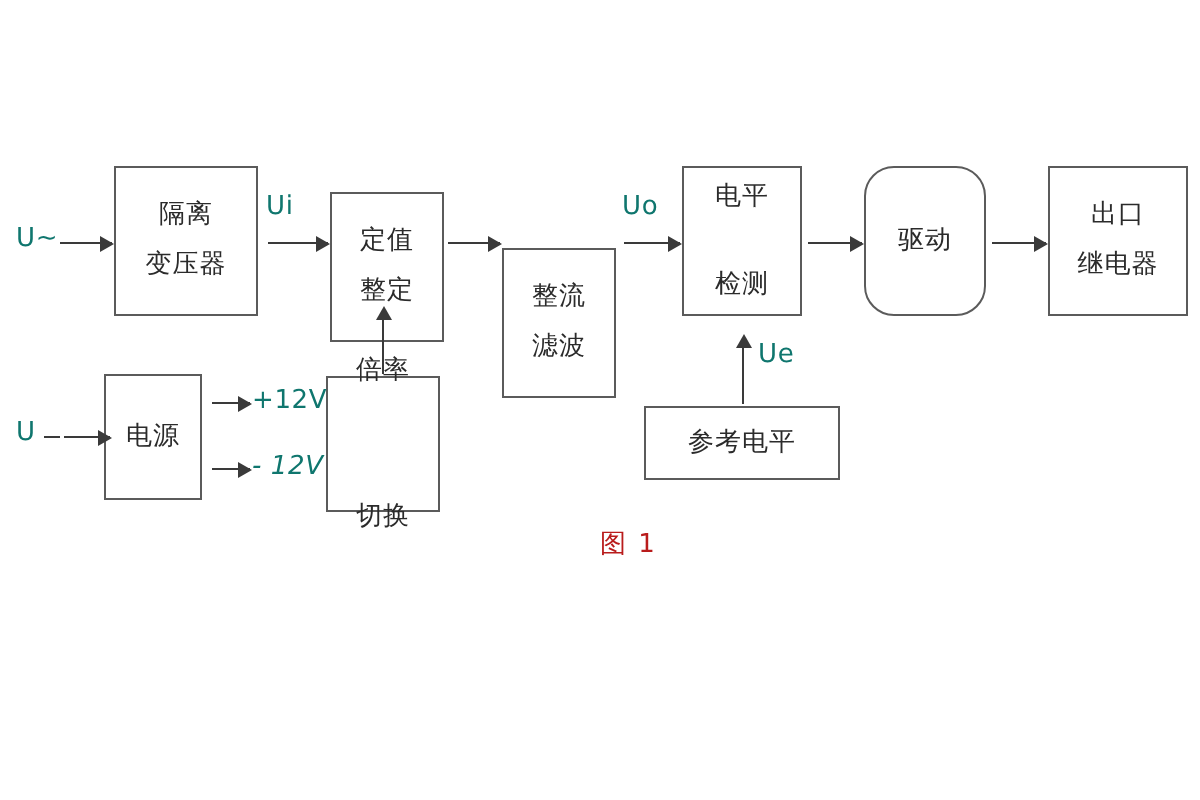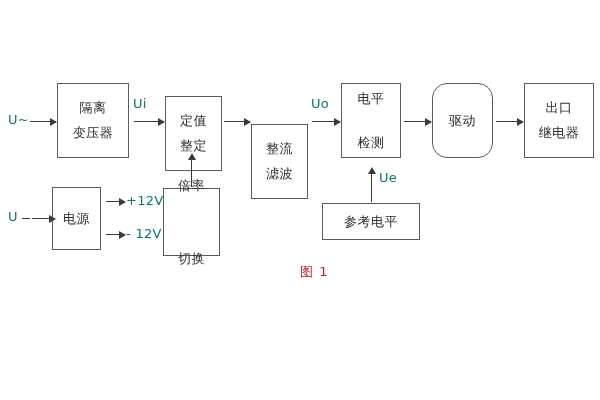--- a/index.html
+++ b/index.html
@@ -143,16 +143,16 @@
     <div class="harrow" style="left: 106px; top: 201px; width: 19px;"></div>
     <div class="harrow" style="left: 106px; top: 234px; width: 19px;"></div>
     <div class="varrow" style="left: 191px; top: 160px; height: 27px;"></div>
     <div class="varrow" style="left: 371px; top: 174px; height: 28px;"></div>
     <div class="lbl" style="left: 8px; top: 112px;">U~</div>
     <div class="lbl" style="left: 8px; top: 209px;">U</div>
     <div class="lbl" style="left: 133px; top: 96px;">Ui</div>
     <div class="lbl" style="left: 311px; top: 96px;">Uo</div>
     <div class="lbl" style="left: 379px; top: 170px;">Ue</div>
     <div class="lbl" style="left: 126px; top: 193px;">+12V</div>
-    <div class="lbl" style="left: 126px; top: 226px;">- 12V</div>
+    <div class="lbl" style="left: 126px; top: 226px; font-style: italic;">- 12V</div>
     <div class="dash" style="left: 22px; top: 218px; width: 8px;"></div>
     <div class="caption" style="left: 300px; top: 263px;">图 1</div>
   </div>
 
 </body></html>

